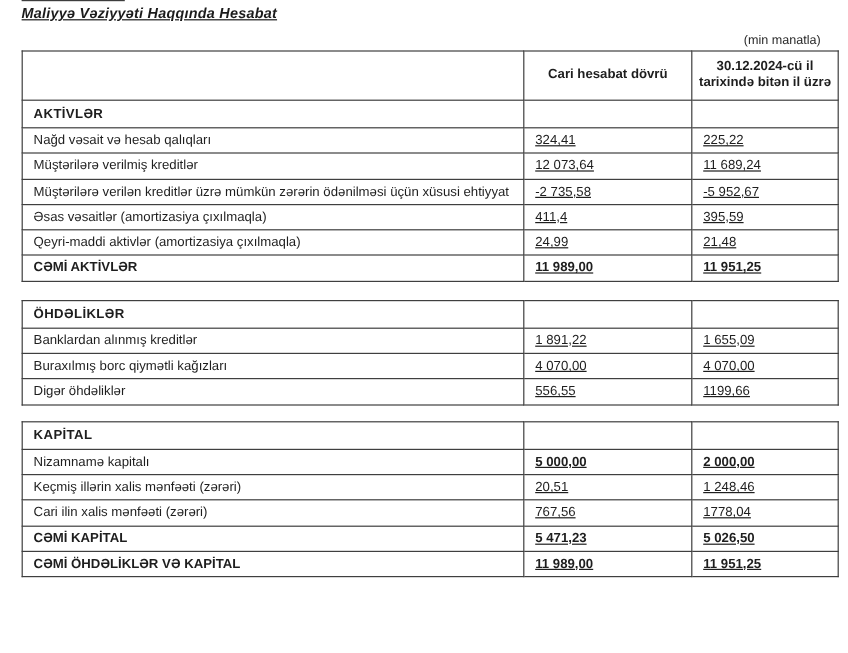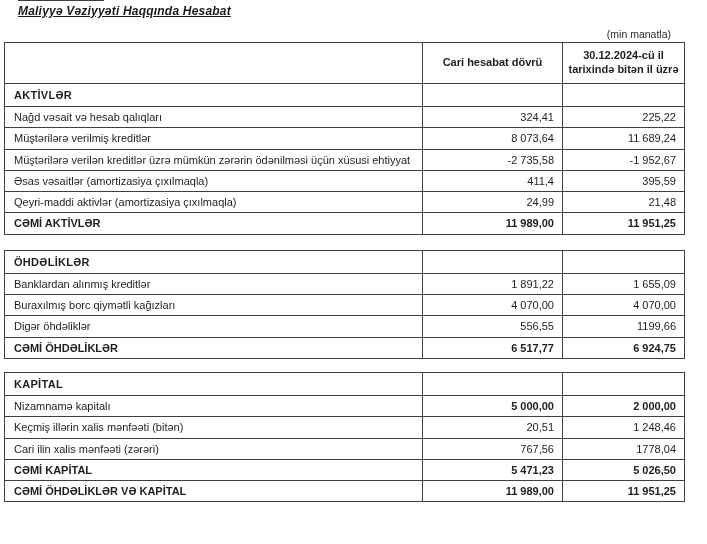--- a/index.html
+++ b/index.html
@@ -32,29 +32,29 @@
     font-size: 12px;
     font-weight: bold;
     font-style: italic;
     text-decoration: underline;
     letter-spacing: 0.2px;
     color: #1b1b1b;
   }
   .unit-note {
     position: absolute;
     top: 28px;
-    right: 36px;
+    right: 23px;
     font-size: 10.5px;
     color: #2a2a2a;
     padding-left: 8px;
   }
   .tables-wrap {
     position: absolute;
     top: 42px;
-    left: 4px;
+    left: 18px;
     width: 680px;
   }
   table.fin {
     border-collapse: collapse;
     width: 680px;
     table-layout: fixed;
     font-size: 11px;
   }
   table.fin td {
     border: 1px solid #3f3f3f;
@@ -73,23 +73,23 @@
     height: 36px;
     padding: 2px 4px;
     line-height: 1.25;
   }
   tr.section-row td:first-child {
     font-weight: bold;
     letter-spacing: 0.3px;
   }
   tr.section-row td { height: 16px; }
   td.num {
-    text-align: right;
     white-space: nowrap;
     padding-right: 11px;
+    text-decoration: underline;
   }
   tr.total-row td {
     font-weight: bold;
   }
   tr .bold-val { font-weight: bold; margin-top: 17px; }
   tr td.label-cell { }
 </style>
 </head>
 <body>
 
@@ -120,27 +120,27 @@
         <td></td>
         <td></td>
       </tr>
       <tr>
         <td class="label-cell">Nağd vəsait və hesab qalıqları</td>
         <td class="num">324,41</td>
         <td class="num">225,22</td>
       </tr>
       <tr>
         <td class="label-cell">Müştərilərə verilmiş kreditlər</td>
-        <td class="num">8 073,64</td>
+        <td class="num">12 073,64</td>
         <td class="num">11 689,24</td>
       </tr>
       <tr>
         <td class="label-cell">Müştərilərə verilən kreditlər üzrə mümkün zərərin ödənilməsi üçün xüsusi ehtiyyat</td>
         <td class="num">-2 735,58</td>
-        <td class="num">-1 952,67</td>
+        <td class="num">-5 952,67</td>
       </tr>
       <tr>
         <td class="label-cell">Əsas vəsaitlər (amortizasiya çıxılmaqla)</td>
         <td class="num">411,4</td>
         <td class="num">395,59</td>
       </tr>
       <tr>
         <td class="label-cell">Qeyri-maddi aktivlər (amortizasiya çıxılmaqla)</td>
         <td class="num">24,99</td>
         <td class="num">21,48</td>
@@ -175,25 +175,20 @@
       <tr>
         <td class="label-cell">Buraxılmış borc qiymətli kağızları</td>
         <td class="num">4 070,00</td>
         <td class="num">4 070,00</td>
       </tr>
       <tr>
         <td class="label-cell">Digər öhdəliklər</td>
         <td class="num">556,55</td>
         <td class="num">1199,66</td>
       </tr>
-      <tr class="total-row">
-        <td>CƏMİ ÖHDƏLİKLƏR</td>
-        <td class="num">6 517,77</td>
-        <td class="num">6 924,75</td>
-      </tr>
     </tbody>
       </table>
 
     <div class="gap2"></div>
 
     <table class="fin">
       <colgroup>
           <col class="c-label">
           <col class="c-cur">
           <col class="c-prev">
@@ -203,21 +198,21 @@
         <td>KAPİTAL</td>
         <td></td>
         <td></td>
       </tr>
       <tr>
         <td class="label-cell">Nizamnamə kapitalı</td>
         <td class="num bold-val">5 000,00</td>
         <td class="num bold-val">2 000,00</td>
       </tr>
       <tr>
-        <td class="label-cell">Keçmiş illərin xalis mənfəəti (bitən)</td>
+        <td class="label-cell">Keçmiş illərin xalis mənfəəti (zərəri)</td>
         <td class="num">20,51</td>
         <td class="num">1 248,46</td>
       </tr>
       <tr>
         <td class="label-cell">Cari ilin xalis mənfəəti (zərəri)</td>
         <td class="num">767,56</td>
         <td class="num">1778,04</td>
       </tr>
       <tr class="total-row">
         <td>CƏMİ KAPİTAL</td>

